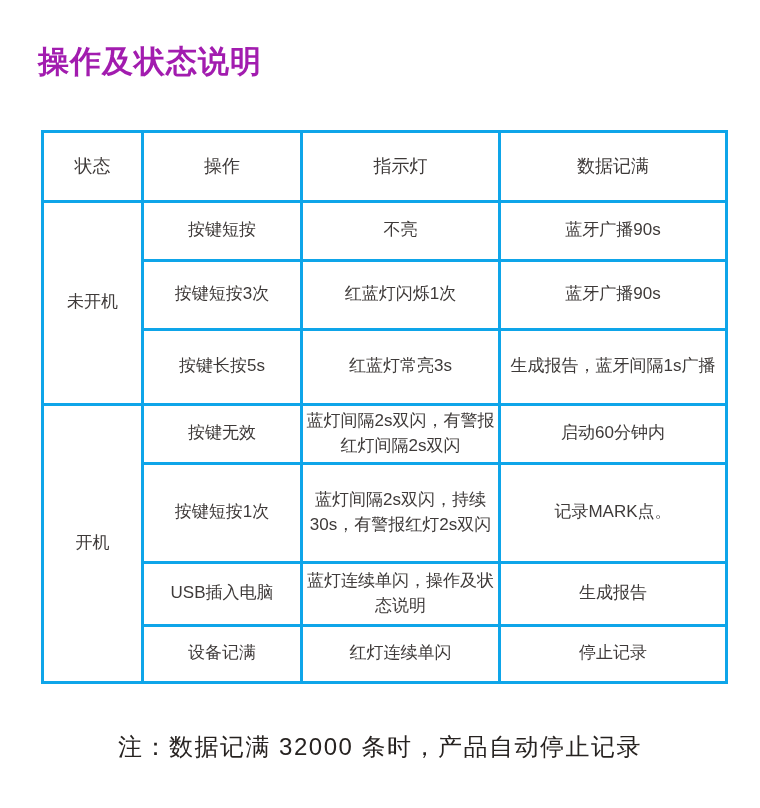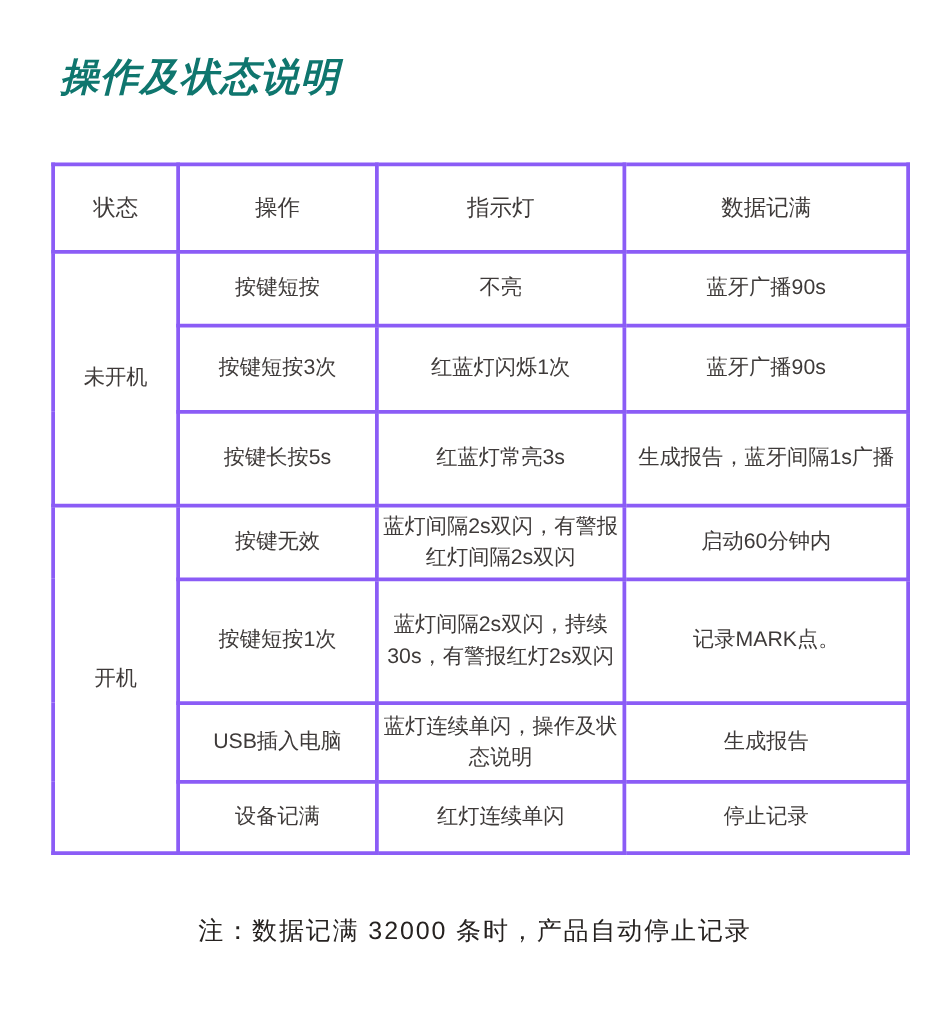--- a/index.html
+++ b/index.html
@@ -9,37 +9,36 @@
     font-family: "Liberation Sans", "DejaVu Sans", sans-serif;
   }
   .page {
     position: relative;
     width: 760px;
     height: 808px;
     background: #ffffff;
     overflow: hidden;
   }
   .title {
-    margin: 46px 0 0 48px;
+    margin: 46px 0 0 38px;
     font-size: 31px;
     line-height: 1.05;
     font-weight: 900;
-    color: #0f766e;
+    color: #a21caf;
     letter-spacing: 1px;
-    font-style: italic;
   }
   .status-table {
     margin: 51px 0 0 41px;
     width: 684px;
     border-collapse: collapse;
     table-layout: fixed;
   }
   .status-table th,
   .status-table td {
-    border: 3px solid #8b5cf6;
+    border: 3px solid #0ea5e9;
     text-align: center;
     vertical-align: middle;
     color: #3e3a39;
     font-weight: 400;
     font-size: 17px;
     line-height: 1.45;
     padding: 2px 2px;
     overflow: hidden;
   }
   .status-table th {
@@ -54,21 +53,21 @@
   .rh-2 { height: 69px; }
   .rh-3 { height: 75px; }
   .rh-4 { height: 59px; }
   .rh-5 { height: 99px; }
   .rh-6 { height: 63px; }
   .rh-7 { height: 57px; }
   .note {
     margin: 47px 0 0 0;
     width: 760px;
     text-align: center;
-    font-size: 20px;
+    font-size: 24px;
     color: #262220;
     letter-spacing: 1.5px;
     font-weight: 400;
   }
 </style>
 </head>
 <body>
 
 <div class="page">
 

